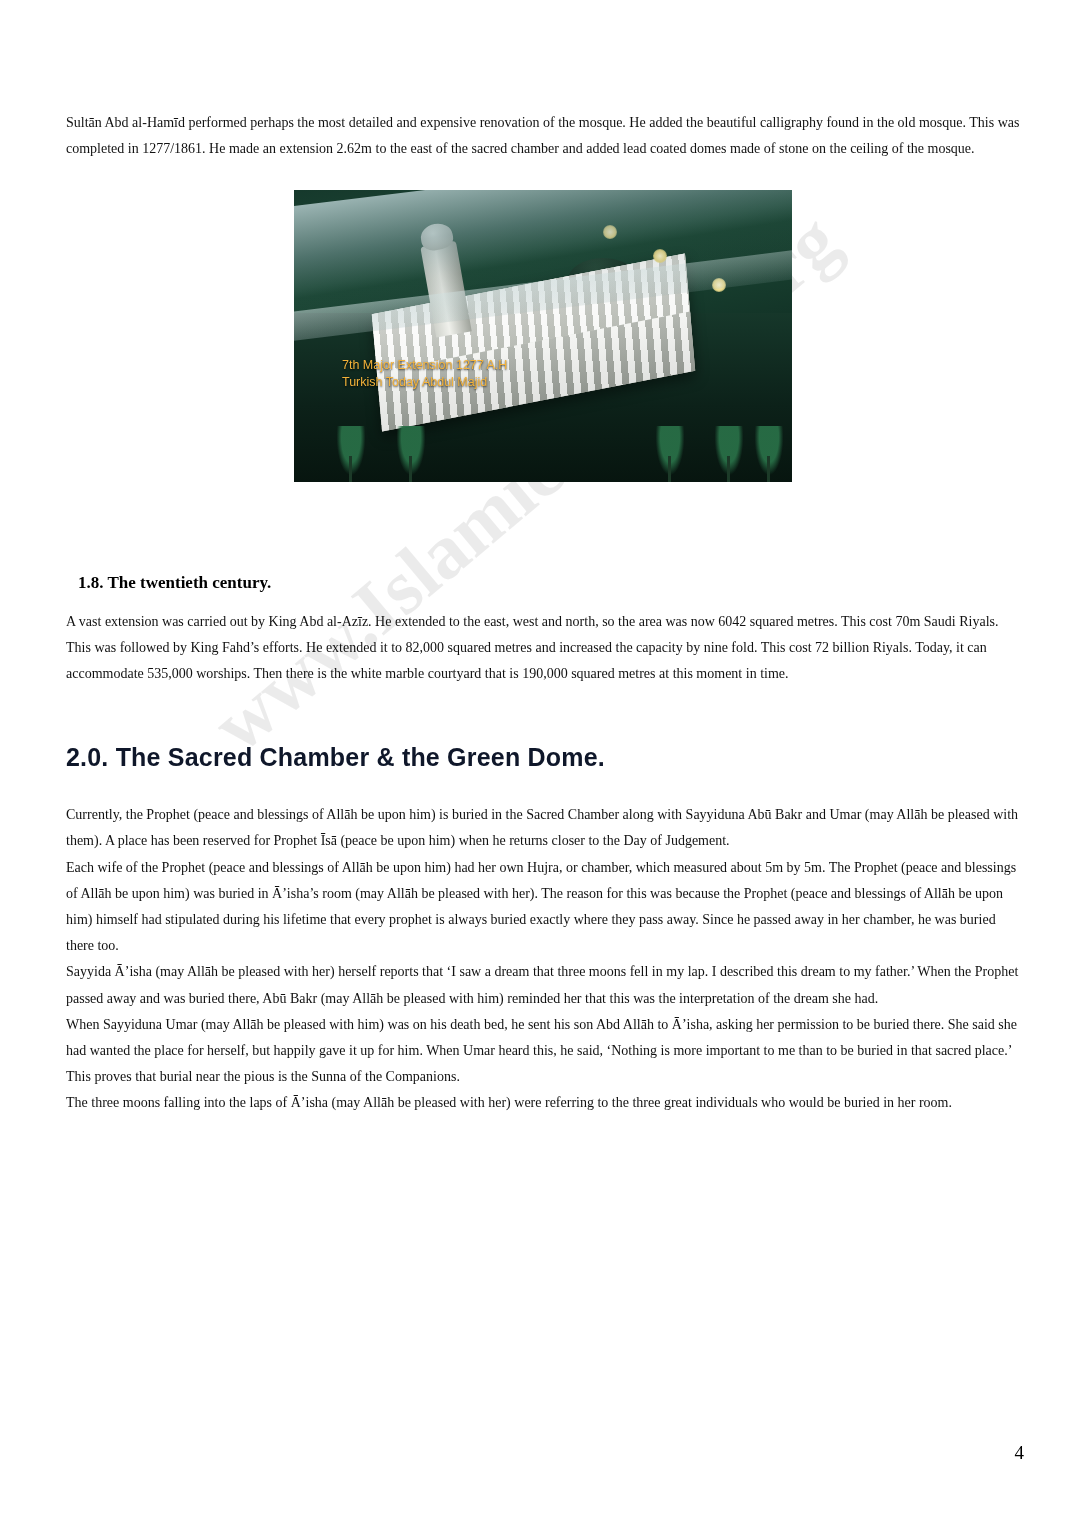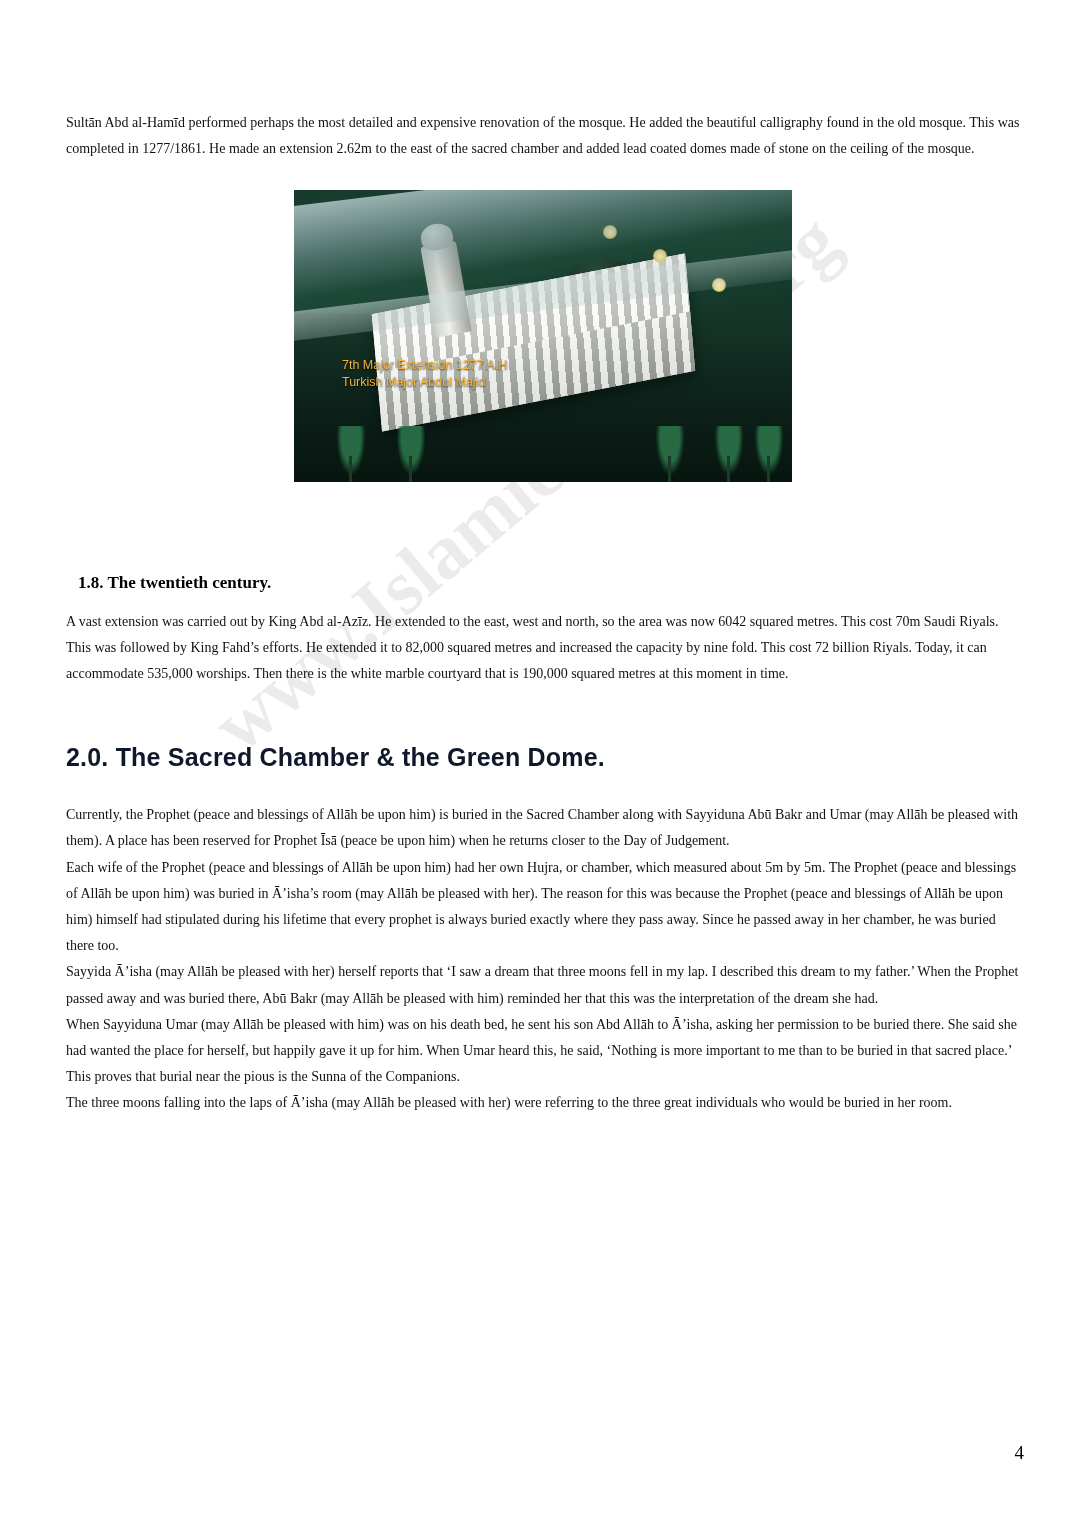--- a/index.html
+++ b/index.html
@@ -220,21 +220,21 @@
         <div class="palm" style="left:8%;"></div>
         <div class="palm" style="left:20%;"></div>
         <div class="palm" style="left:72%;"></div>
         <div class="palm" style="left:84%;"></div>
         <div class="palm" style="left:92%;"></div>
 
         <div class="fig-glass"></div>
         <div class="fig-glass2"></div>
 
         <div class="fig-caption">7th Major Extension 1277 A.H</div>
-        <div class="fig-caption" style="top:63%;">Turkish Major Abdul Majid</div>
+        <div class="fig-caption" style="top:63%;">Turkish Today Abdul Majid</div>
       </div>
     </div>
 
     <div class="gap-after-fig"></div>
 
     <h3 class="sub-head">1.8. The twentieth century.</h3>
     <p class="body-text">A vast extension was carried out by King Abd al-Azīz. He extended to the east, west and north, so the area was now 6042 squared metres. This cost 70m Saudi Riyals. This was followed by King Fahd’s efforts. He extended it to 82,000 squared metres and increased the capacity by nine fold. This cost 72 billion Riyals. Today, it can accommodate 535,000 worships. Then there is the white marble courtyard that is 190,000 squared metres at this moment in time.</p>
 
     <div class="spacer-lg"></div>
 

